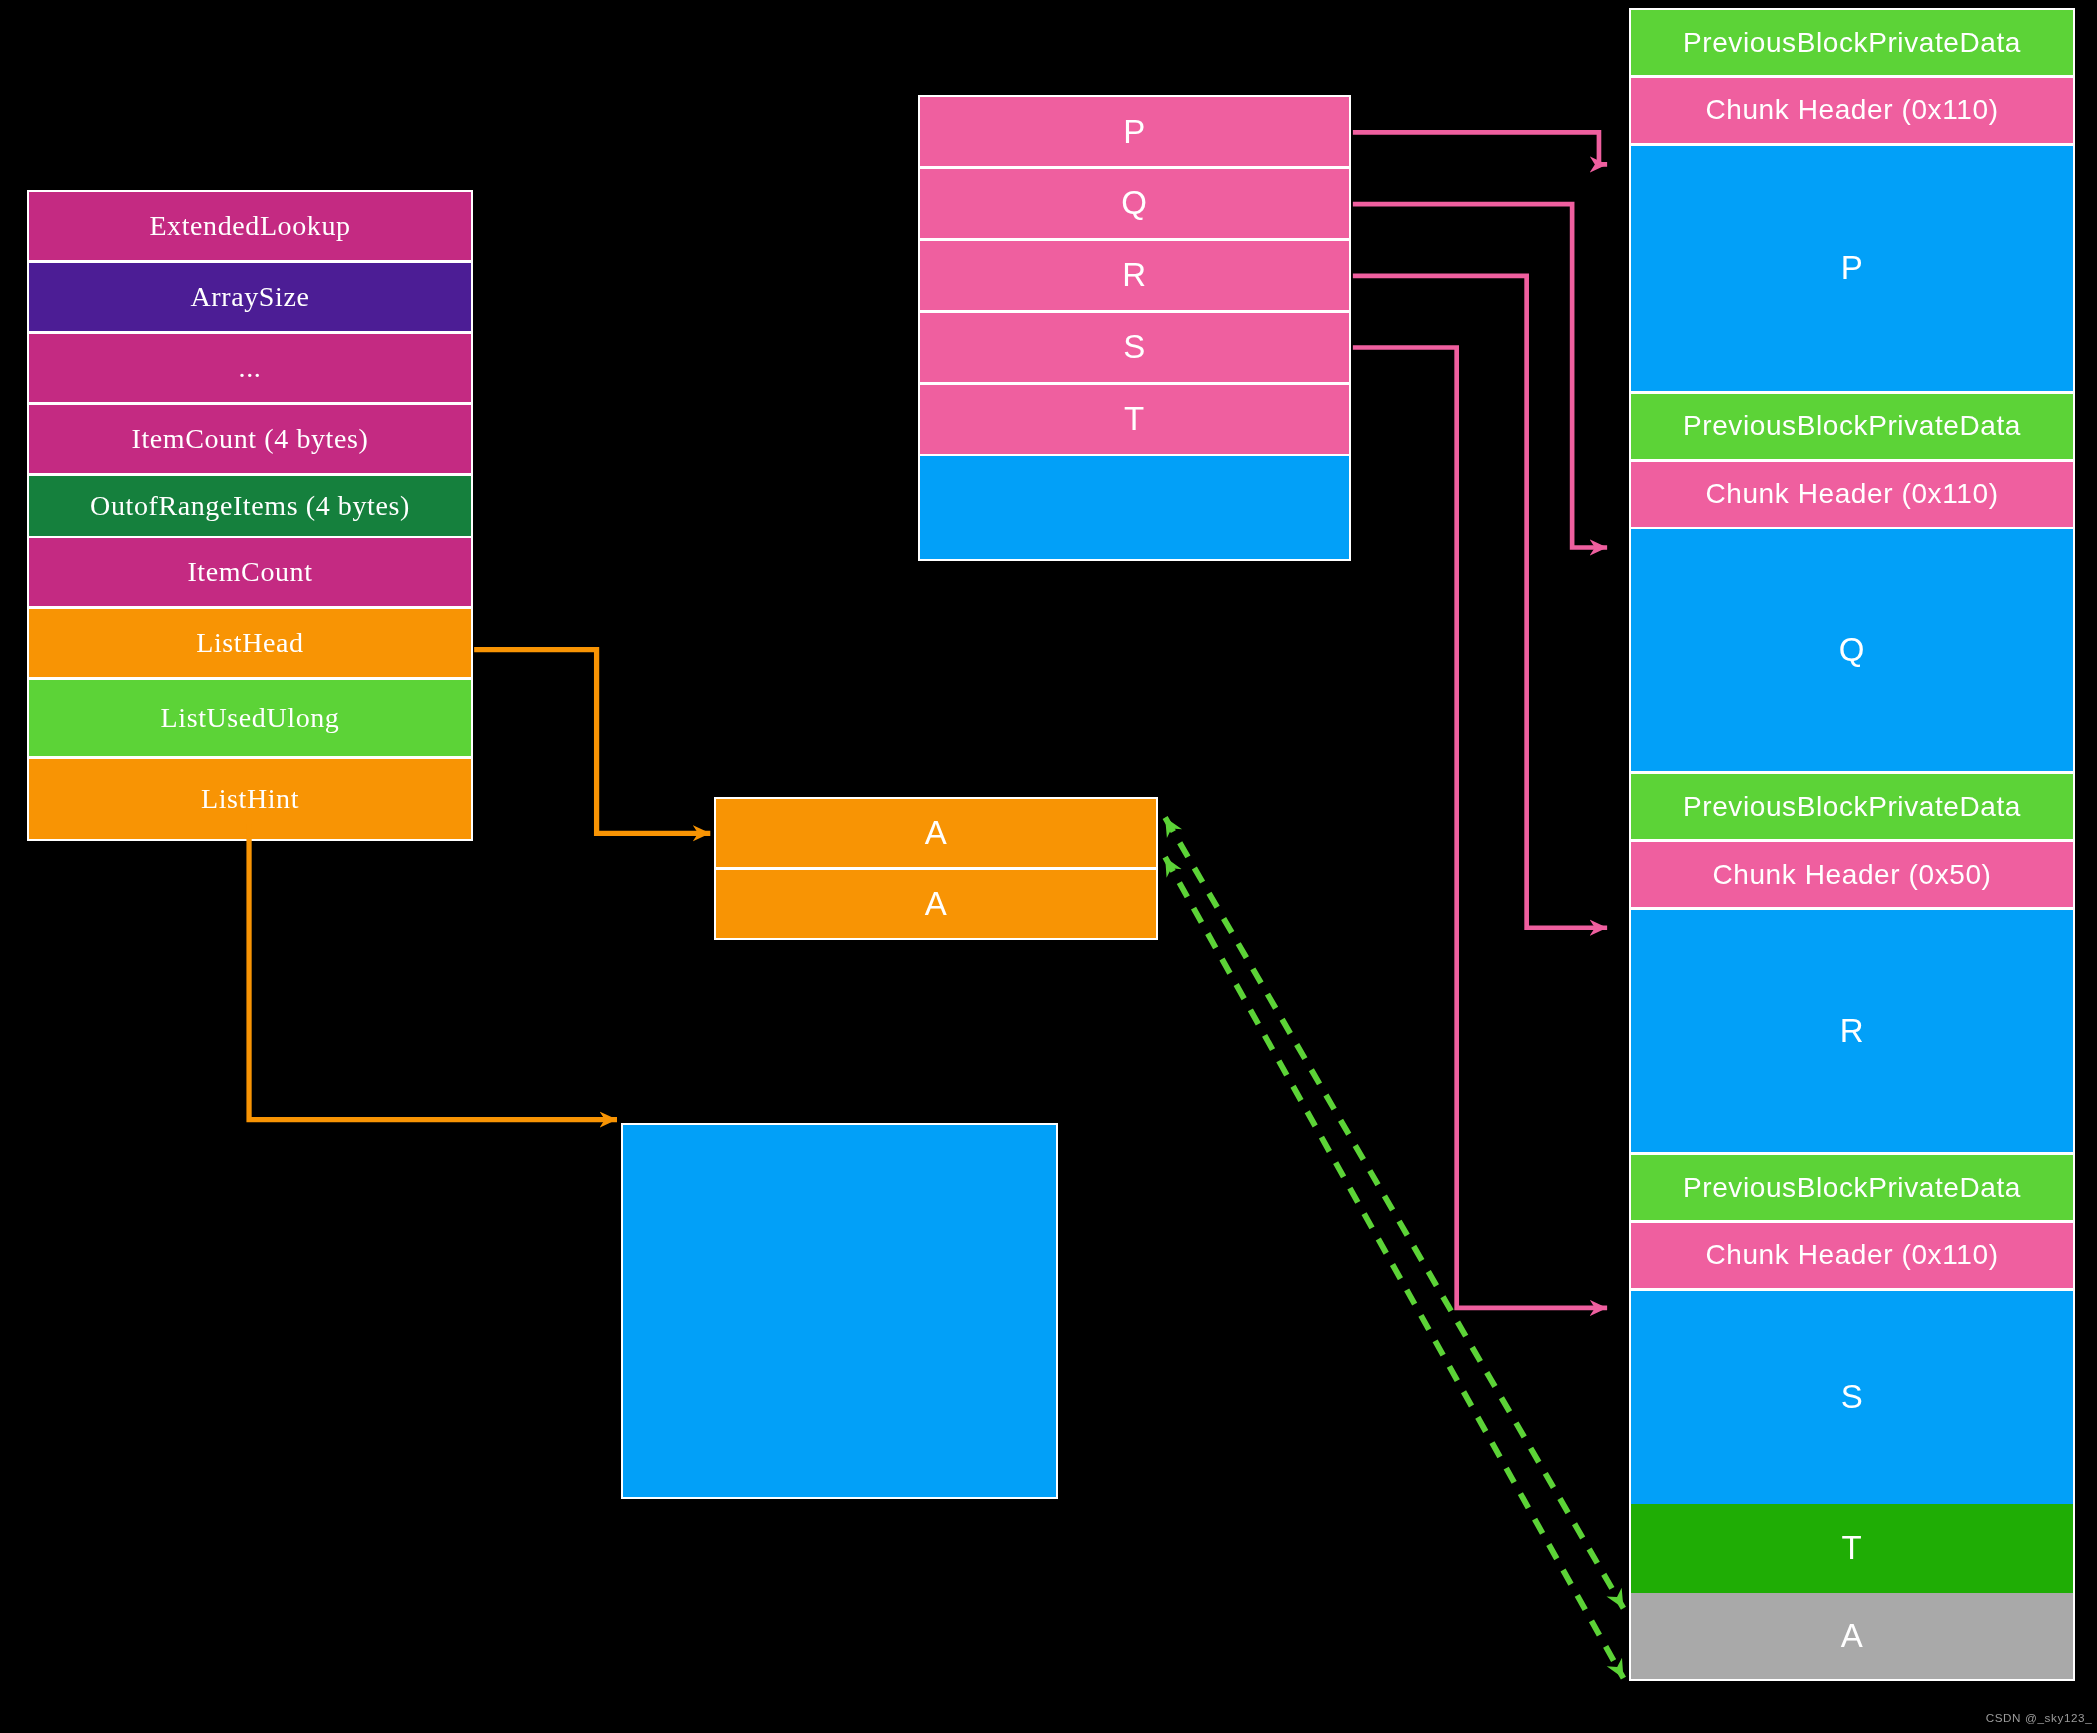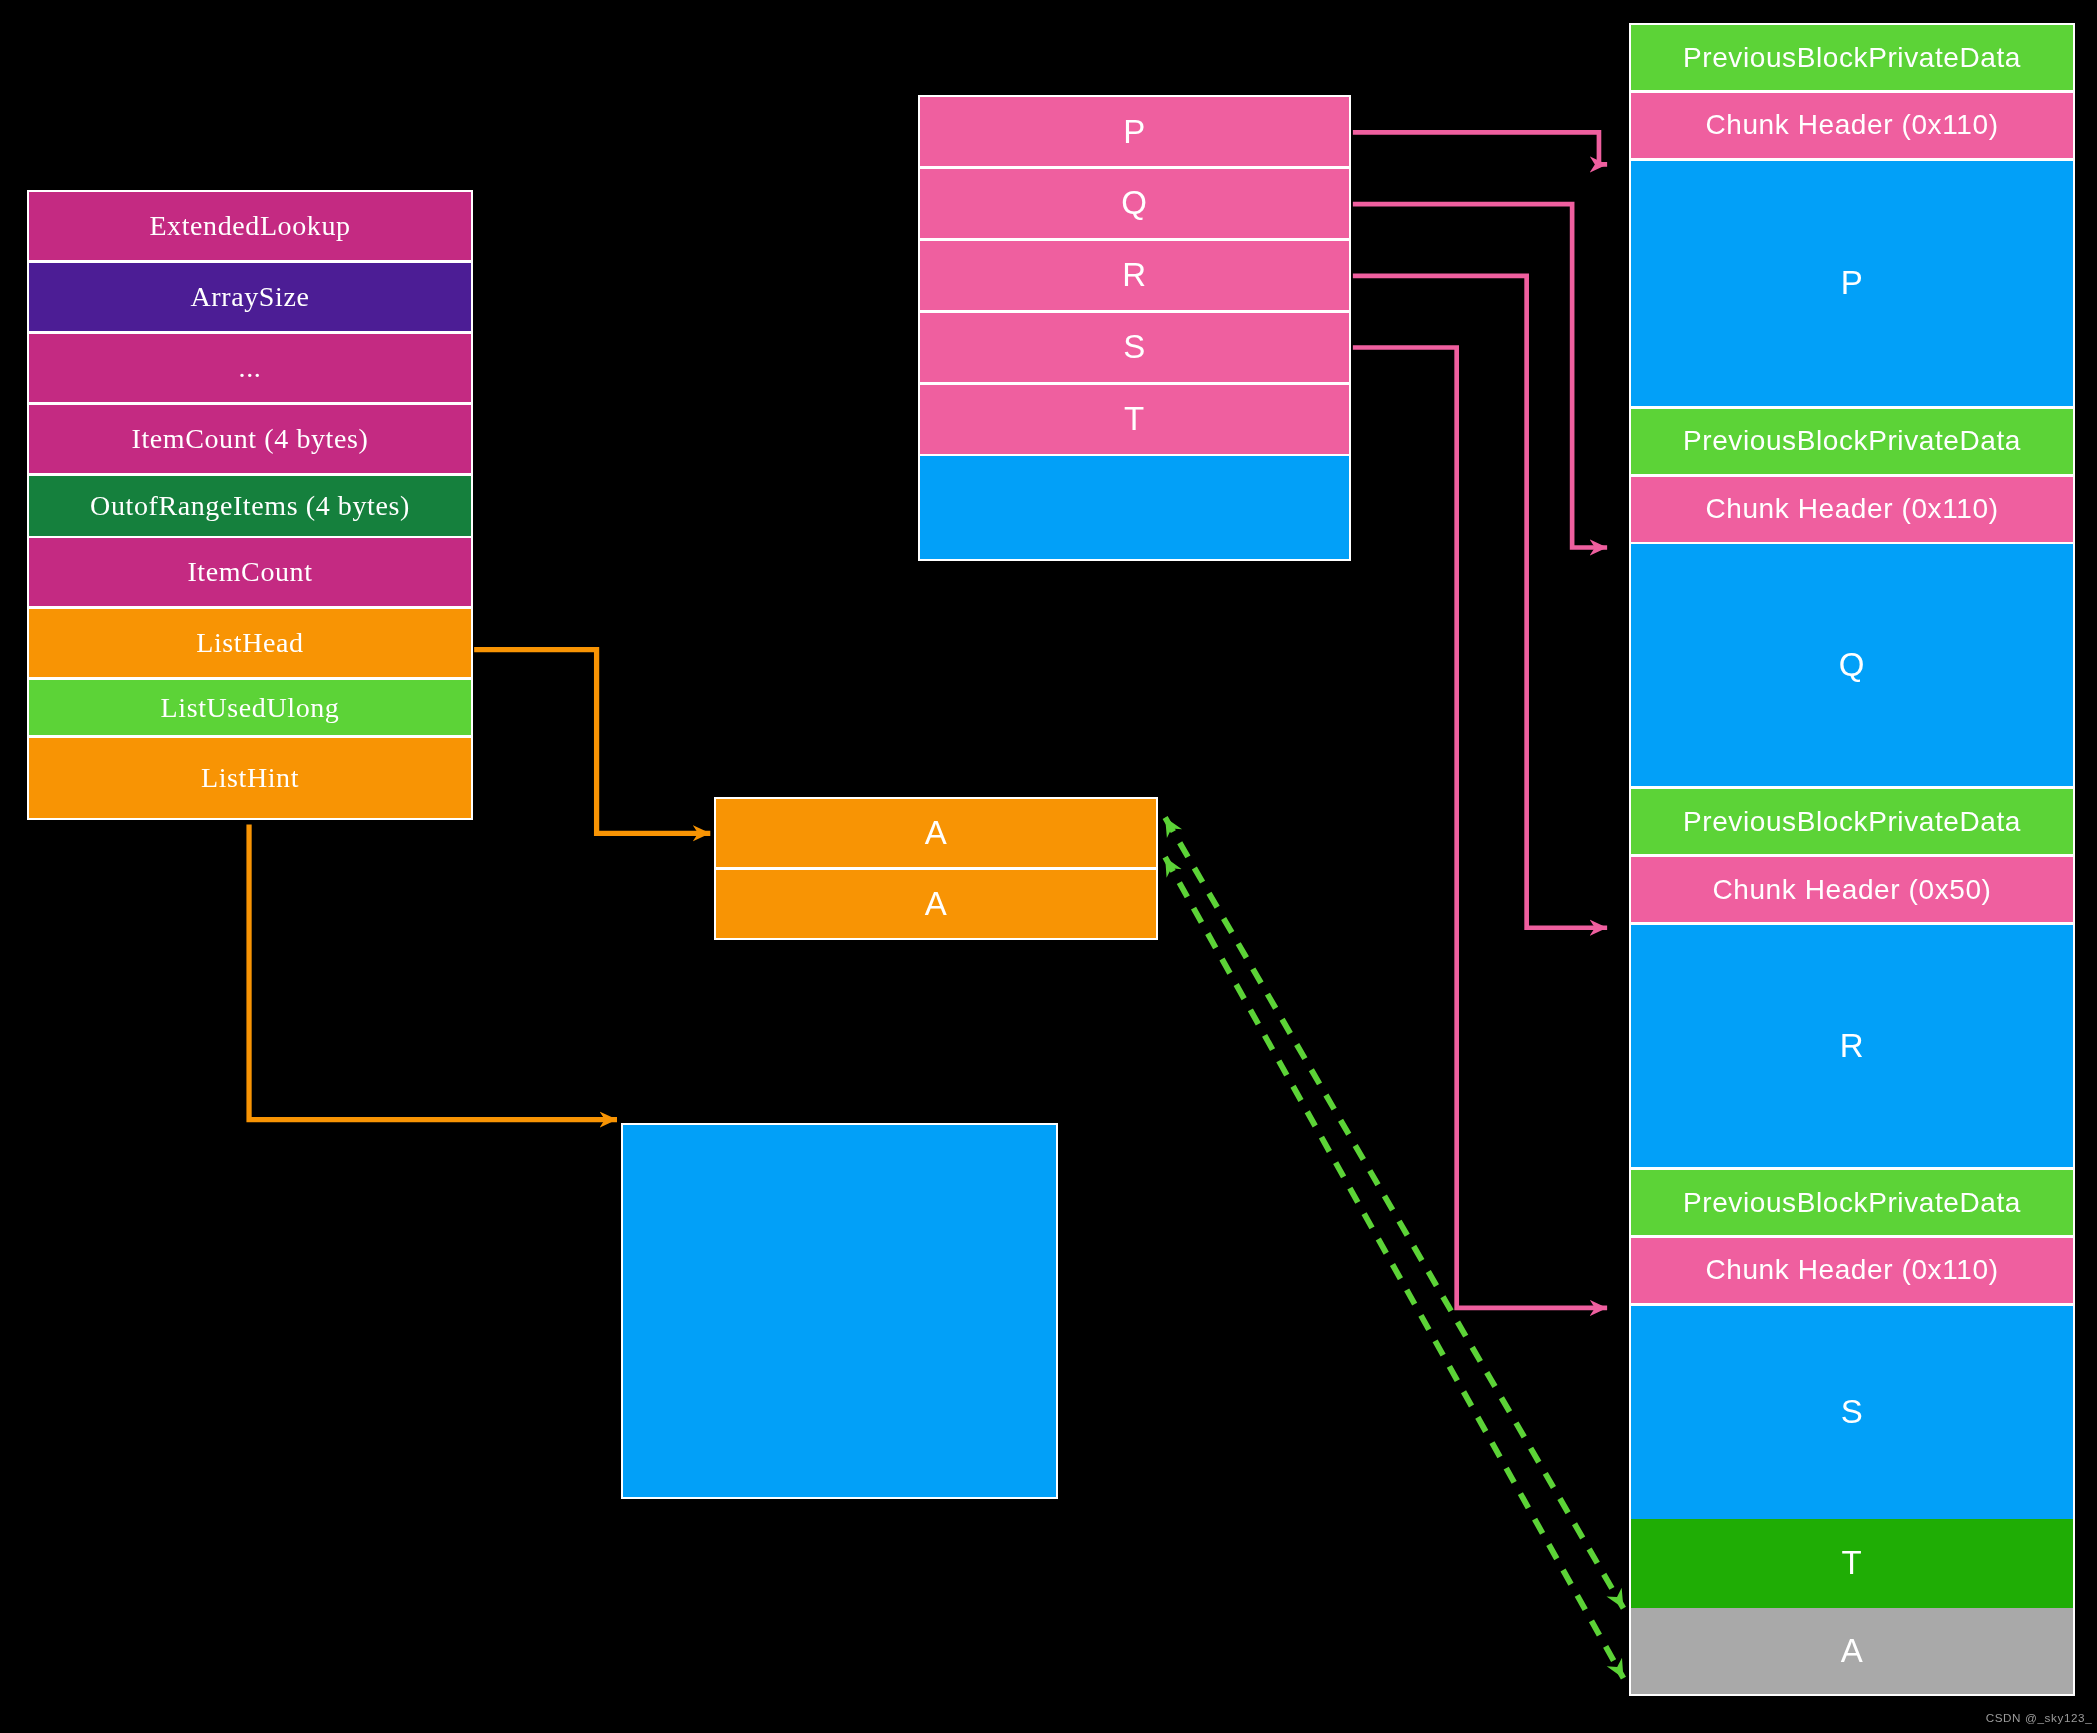--- a/index.html
+++ b/index.html
@@ -31,21 +31,21 @@
 <div class="stage">
 
   <div id="lookup-table" class="vtable" style="left:27px;top:190px;width:442px;font-family:Liberation Serif, serif;">
       <div class="cell" style="background: rgb(196, 42, 130); height: 68px;">ExtendedLookup</div>
       <div class="cell" style="background: #4c1d95; height: 68px;">ArraySize</div>
       <div class="cell" style="background: rgb(196, 42, 130); height: 68px;">...</div>
       <div class="cell" style="background: rgb(196, 42, 130); height: 68px;">ItemCount (4 bytes)</div>
       <div class="cell" style="background: #15803d; height: 60px;">OutofRangeItems (4 bytes)</div>
       <div class="cell" style="background: rgb(196, 42, 130); height: 68px;">ItemCount</div>
       <div class="cell" style="background: rgb(248, 148, 4); height: 68px;">ListHead</div>
-      <div class="cell" style="background: rgb(92, 211, 55); height: 55px;">ListUsedUlong</div>
+      <div class="cell" style="background: rgb(92, 211, 55); height: 76px;">ListUsedUlong</div>
       <div class="cell" style="background: rgb(248, 148, 4); height: 80px;">ListHint</div>
     </div>
 
   <div id="listhint-table" class="vtable" style="left:918px;top:95px;width:429px;">
       <div class="cell big" style="background: rgb(239, 95, 159); height: 69px;">P</div>
       <div class="cell big" style="background: rgb(239, 95, 159); height: 69px;">Q</div>
       <div class="cell big" style="background: rgb(239, 95, 159); height: 69px;">R</div>
       <div class="cell big" style="background: rgb(239, 95, 159); height: 69px;">S</div>
       <div class="cell big" style="background: rgb(239, 95, 159); height: 69px;">T</div>
       <div class="cell" style="background: rgb(2, 160, 248); height: 103px;"></div>
@@ -53,21 +53,21 @@
 
   <div id="freelist-box" class="vtable" style="left:714px;top:797px;width:440px;">
       <div class="cell big" style="background: rgb(248, 148, 4); height: 68px;">A</div>
       <div class="cell big" style="background: rgb(248, 148, 4); height: 68px;">A</div>
     </div>
 
   <div id="empty-block" class="vtable" style="left:621px;top:1123px;width:433px;">
       <div class="cell" style="background: rgb(2, 160, 248); height: 372px;"></div>
     </div>
 
-  <div id="heap-column" class="vtable" style="left:1629px;top:23px;width:442px;">
+  <div id="heap-column" class="vtable" style="left:1629px;top:8px;width:442px;">
       <div class="cell" style="background: rgb(92, 211, 55); height: 65px;">PreviousBlockPrivateData</div>
       <div class="cell" style="background: rgb(239, 95, 159); height: 65px;">Chunk Header (0x110)</div>
       <div class="cell big" style="background: rgb(2, 160, 248); height: 245px;">P</div>
       <div class="cell" style="background: rgb(92, 211, 55); height: 65px;">PreviousBlockPrivateData</div>
       <div class="cell" style="background: rgb(239, 95, 159); height: 65px;">Chunk Header (0x110)</div>
       <div class="cell big" style="background: rgb(2, 160, 248); height: 242px;">Q</div>
       <div class="cell" style="background: rgb(92, 211, 55); height: 65px;">PreviousBlockPrivateData</div>
       <div class="cell" style="background: rgb(239, 95, 159); height: 65px;">Chunk Header (0x50)</div>
       <div class="cell big" style="background: rgb(2, 160, 248); height: 242px;">R</div>
       <div class="cell" style="background: rgb(92, 211, 55); height: 65px;">PreviousBlockPrivateData</div>

